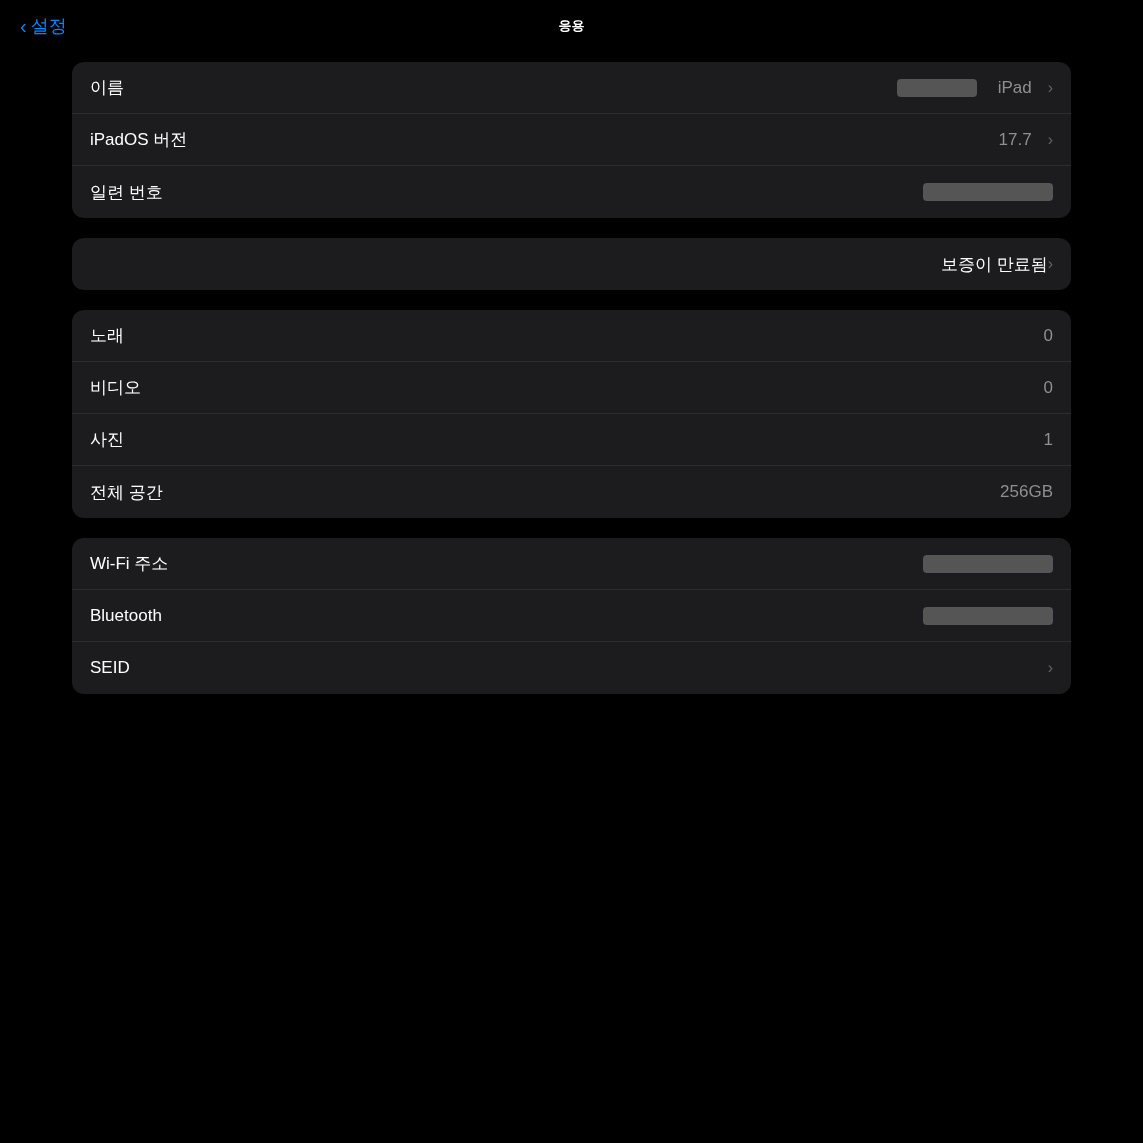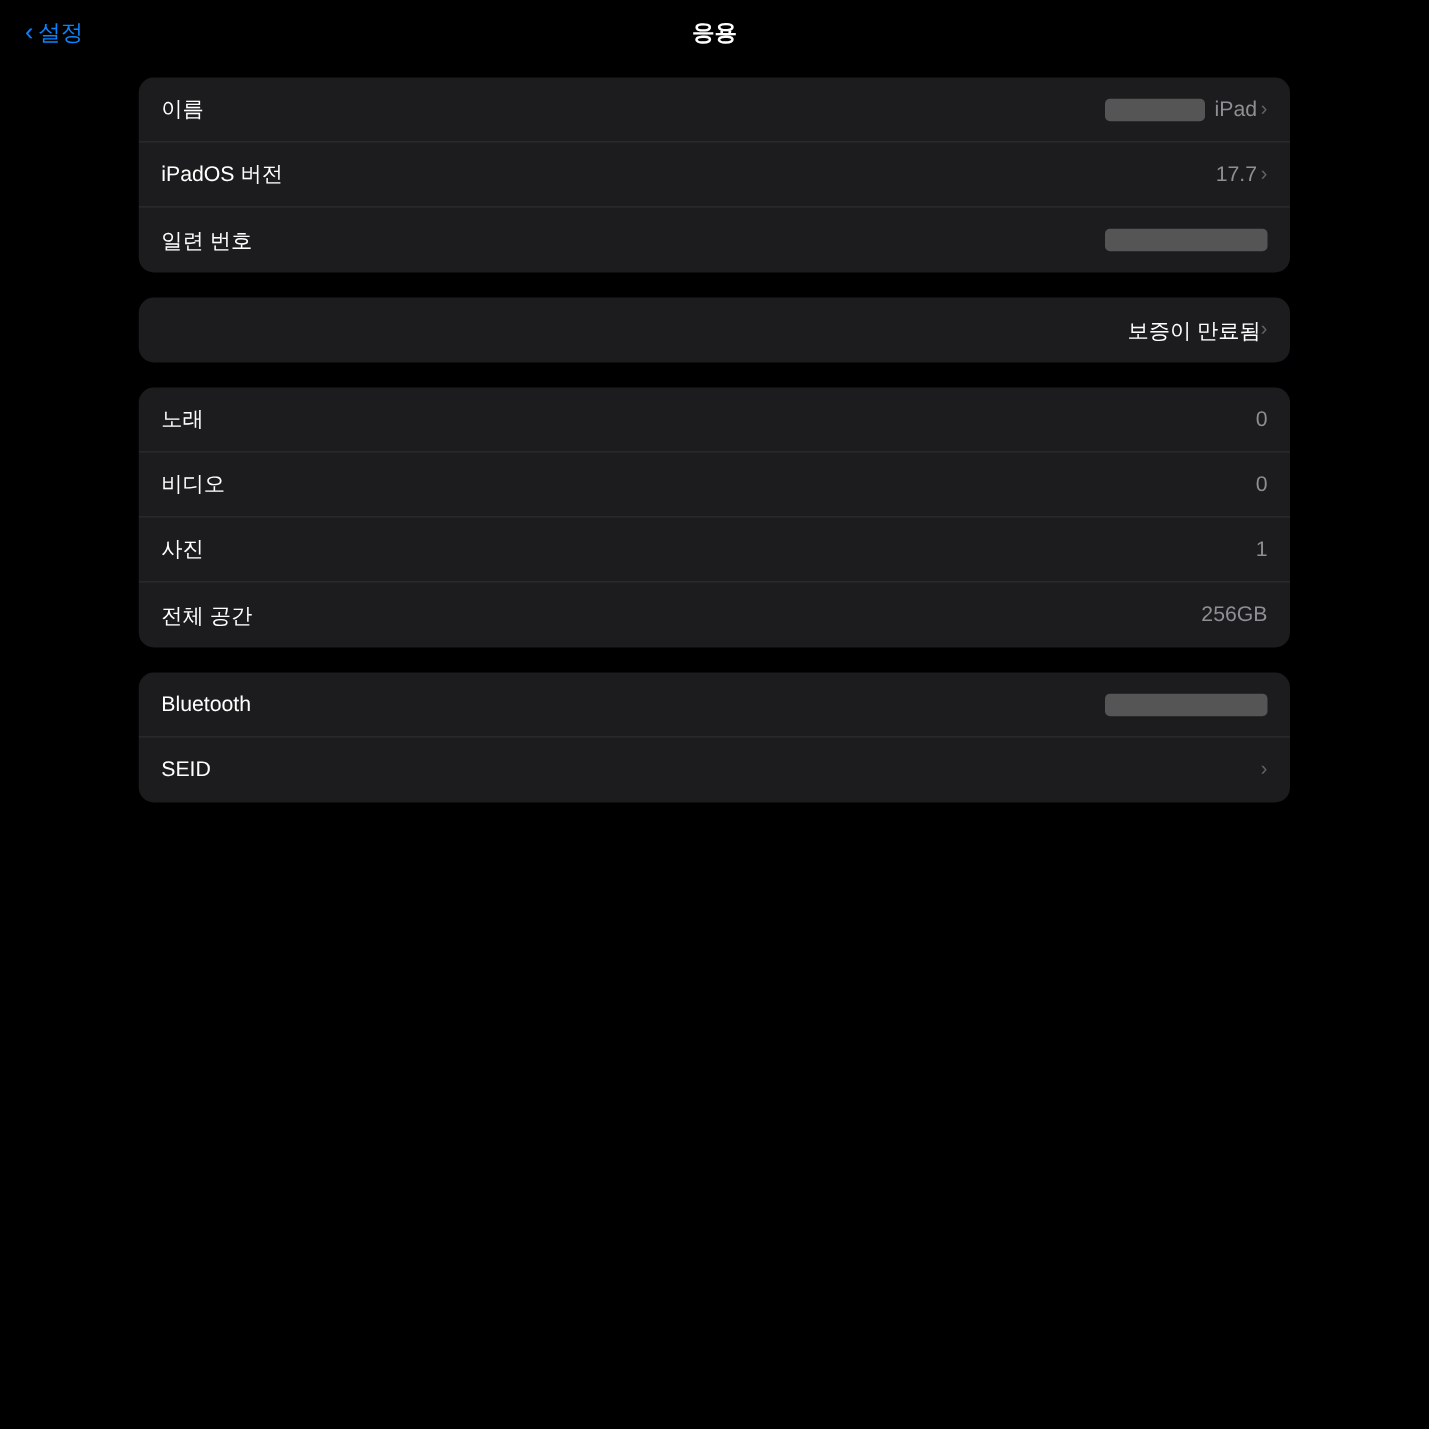--- a/index.html
+++ b/index.html
@@ -35,27 +35,27 @@
 
     .back-chevron {
       font-size: 20px;
       color: #0A84FF;
     }
 
     .page-title {
       position: absolute;
       left: 50%;
       transform: translateX(-50%);
-      font-size: 18px;
+      font-size: 13px;
       font-weight: 600;
       color: #ffffff;
     }
 
     .content {
-      padding: 10px 111px;
+      padding: 10px 72px;
       display: flex;
       flex-direction: column;
       gap: 20px;
     }
 
     .card {
       background-color: #1c1c1e;
       border-radius: 12px;
       overflow: hidden;
     }
@@ -77,21 +77,21 @@
       font-size: 17px;
       color: #ffffff;
       font-weight: 400;
     }
 
     .row-value {
       font-size: 17px;
       color: #8e8e93;
       display: flex;
       align-items: center;
-      gap: 3px;
+      gap: 16px;
     }
 
     .row-value.blurred {
       background: #555;
       color: transparent;
       border-radius: 4px;
       min-width: 130px;
       height: 18px;
       user-select: none;
     }
@@ -178,20 +178,24 @@
       <span class="row-value">1</span>
     </div>
     <div class="row">
       <span class="row-label">전체 공간</span>
       <span class="row-value">256GB</span>
     </div>
   </div>
 
   <div class="card">
     <div class="row">
+      <span class="row-label">Wi-Fi 주소</span>
+      <span class="row-value blurred"></span>
+    </div>
+    <div class="row">
       <span class="row-label">Bluetooth</span>
       <span class="row-value blurred"></span>
     </div>
     <div class="row">
       <span class="row-label">SEID</span>
       <span class="chevron-right">›</span>
     </div>
   </div>
 
 </div>

